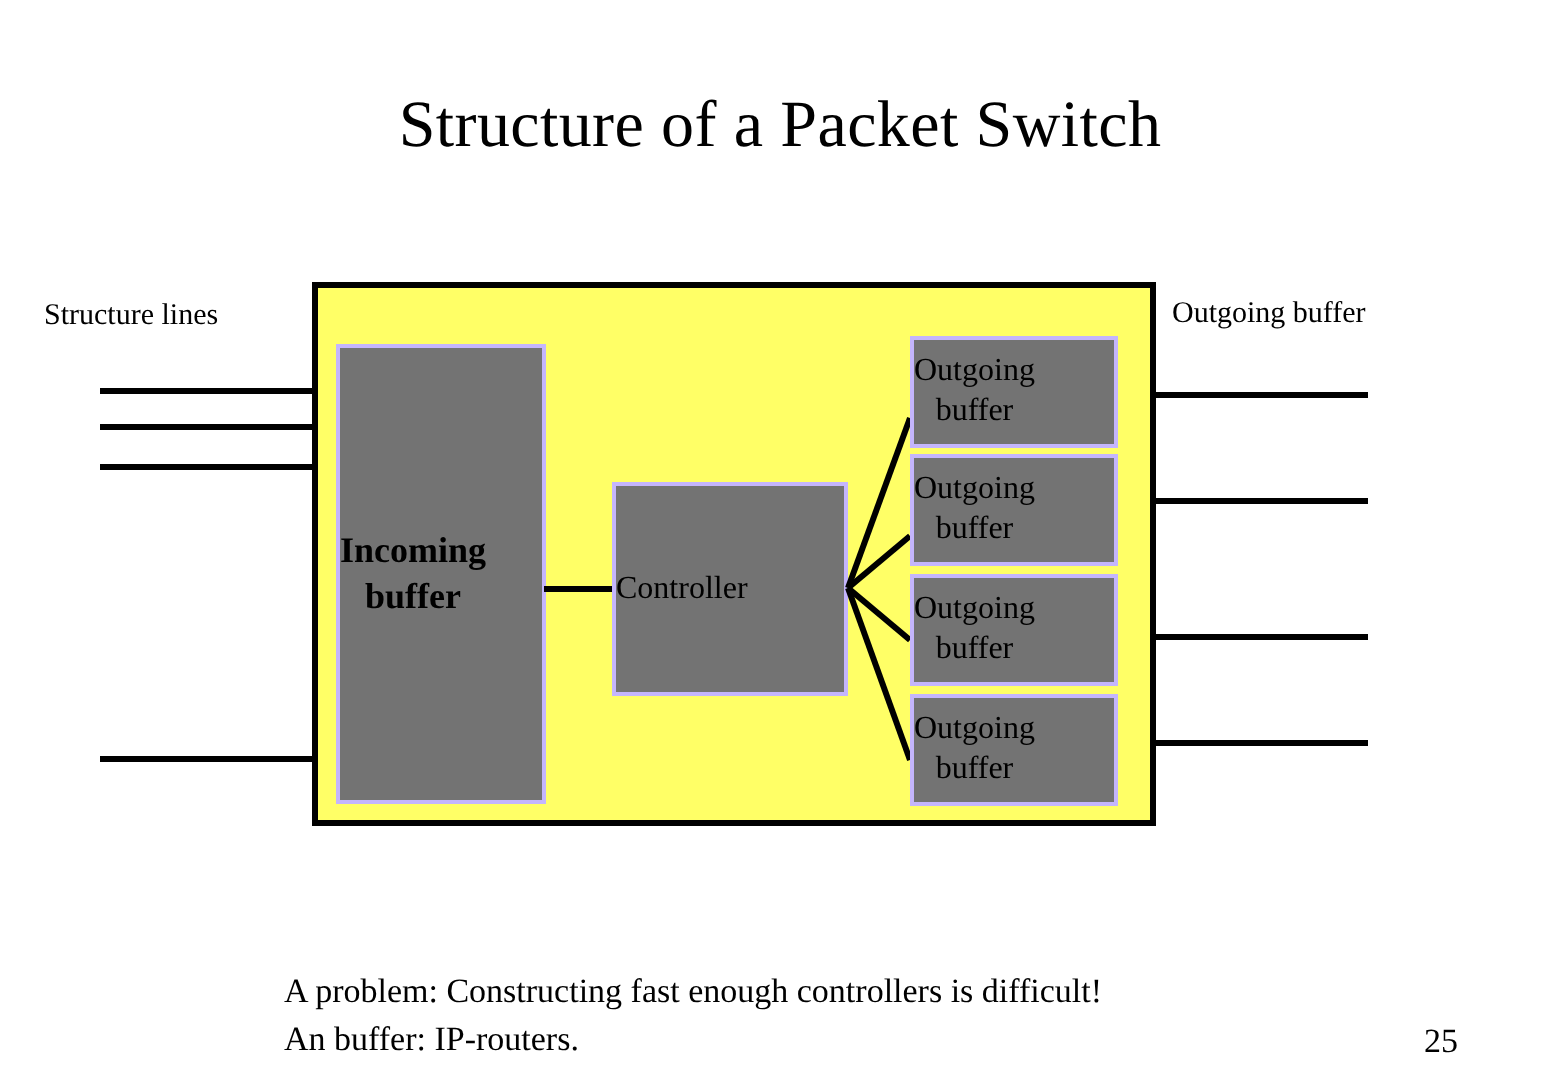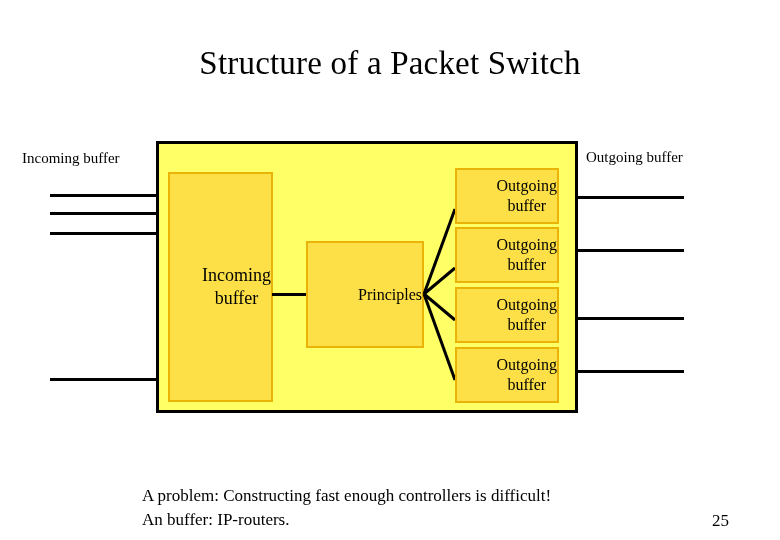--- a/index.html
+++ b/index.html
@@ -49,39 +49,40 @@
     width: 422px;
     height: 272px;
     background: #ffff66;
     border: 3px solid #000000;
     box-sizing: border-box;
   }
 
   
   .block {
     position: absolute;
-    background: #fde047;
-    border: 2px solid #eab308;
+    background: #737373;
+    border: 2px solid #c4b5fd;
     box-sizing: border-box;
     display: flex;
     align-items: center;
-    justify-content: flex-end;
+    justify-content: flex-start;
     text-align: center;
     font-size: 17px;
     line-height: 21px;
   }
   .block span { display: block; }
 
   .incoming-buffer {
     left: 168px;
     top: 172px;
     width: 105px;
     height: 230px;
     font-size: 18px;
     line-height: 23px;
+    font-weight: bold;
   }
   .controller {
     left: 306px;
     top: 241px;
     width: 118px;
     height: 107px;
     font-size: 16px;
     line-height: 20px;
   }
   .out-buf {
@@ -153,21 +154,21 @@
     line-height: 14px;
   }
 </style>
 </head>
 <body>
 
 <div id="slide">
 
   <div class="title">Structure of a Packet Switch</div>
 
-  <div class="edge-label label-incoming-lines">Incoming buffer</div>
+  <div class="edge-label label-incoming-lines">Structure lines</div>
   <div class="edge-label label-outgoing-lines">Outgoing buffer</div>
 
   <div class="wire wire-in" style="top:194px;"></div>
   <div class="wire wire-in" style="top:212px;"></div>
   <div class="wire wire-in" style="top:232px;"></div>
   <div class="wire wire-in" style="top:378px;"></div>
 
   <div class="wire wire-out" style="top:196px;"></div>
   <div class="wire wire-out" style="top:249px;"></div>
   <div class="wire wire-out" style="top:317px;"></div>
@@ -178,21 +179,21 @@
   <div class="block incoming-buffer">
     <div>
       <span>Incoming</span>
       <span>buffer</span>
     </div>
   </div>
 
   <div class="link-in-ctrl"></div>
 
   <div class="block controller">
-    <span>Principles</span>
+    <span>Controller</span>
   </div>
 
   <svg class="fanout" viewBox="0 0 780 540" xmlns="http://www.w3.org/2000/svg">
     <line x1="424" y1="294" x2="455" y2="209" stroke="#000000" stroke-width="3"></line>
     <line x1="424" y1="294" x2="455" y2="268" stroke="#000000" stroke-width="3"></line>
     <line x1="424" y1="294" x2="455" y2="320" stroke="#000000" stroke-width="3"></line>
     <line x1="424" y1="294" x2="455" y2="380" stroke="#000000" stroke-width="3"></line>
   </svg>
 
   <div class="block out-buf out-buf-0">

